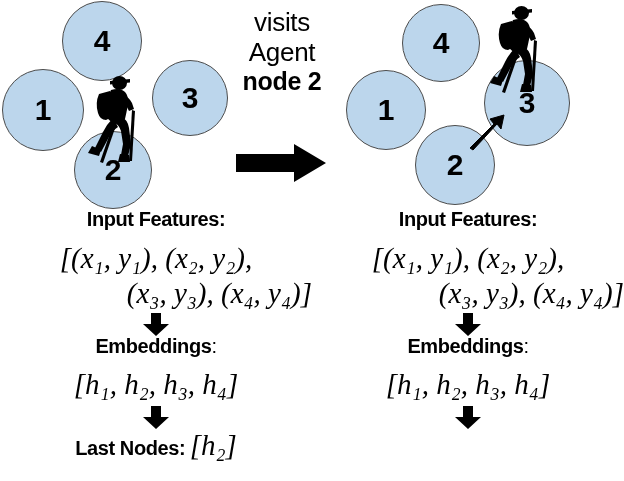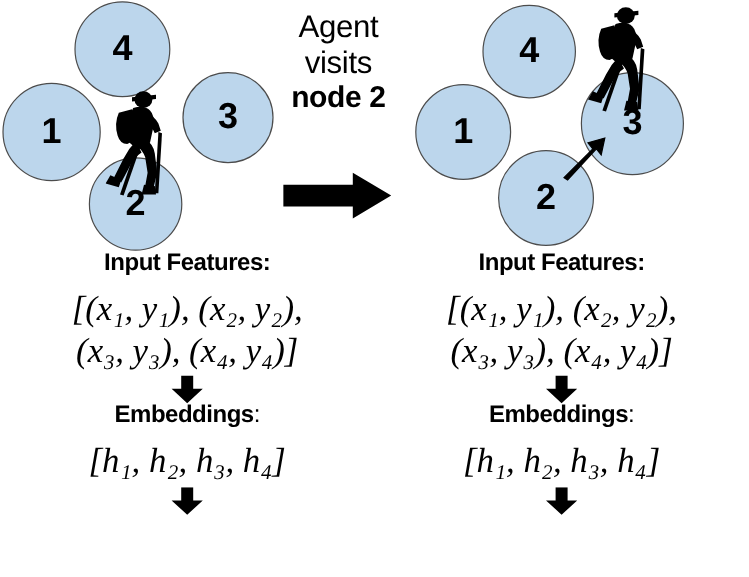--- a/index.html
+++ b/index.html
@@ -54,21 +54,21 @@
     white-space:nowrap;letter-spacing:0px;
   }
   .inline-math{
     font-family:"Liberation Serif",serif;font-style:italic;
     font-weight:normal;font-size:29px;
   }
   .down-arrow{display:block;margin:0 auto;}
 
   .r-if-title{position:absolute;left:0;top:4px;}
   .r-if-l1{position:absolute;left:0;top:38px;}
-  .r-if-l2{position:absolute;left:0;top:73px;}
+  .r-if-l2{position:absolute;left:0;top:73px;text-align:right;}
   .r-a1{position:absolute;left:0;top:108px;}
   .r-emb-title{position:absolute;left:0;top:131px;}
   .r-emb-l1{position:absolute;left:0;top:164px;font-style:italic;}
   .r-a2{position:absolute;left:0;top:201px;}
   .r-last{position:absolute;left:0;top:224px;}
 </style>
 </head>
 <body>
 
 <div class="stage">
@@ -113,22 +113,22 @@
 
         <path d="M25 48 q-6 6 -10 14 l-8 16 l6 4 l8 -15 q3 -6 9 -10 z"></path>
 
         <path d="M4 76 l9 4 l-2 6 l-11 -3 z"></path>
         <path d="M32 84 l9 1 l1 7 l-12 0 z"></path>
       </g>
     </svg>
   </div>
 
   <div id="middle-caption">
+    <div class="cap-line">visits</div>
     <div class="cap-line">Agent</div>
-    <div class="cap-line">visits</div>
     <div class="cap-line bold">node 2</div>
   </div>
 
   <svg id="big-right-arrow" width="92" height="42" viewBox="0 0 92 42">
     <path d="M0 12 L58 12 L58 2 L90 21 L58 40 L58 30 L0 30 Z" fill="#000"></path>
   </svg>
 
   <div class="graph-panel" id="graph-right">
 
     <div class="node" style="left:72px;top:4px;width:78px;height:78px;">
@@ -190,20 +190,24 @@
     </div>
 
     <div class="row mathline r-emb-l1">[h₁, h₂, h₃, h₄]</div>
 
     <div class="row r-a2">
       <svg class="down-arrow" width="30" height="24" viewBox="0 0 30 24">
         <path d="M10 0 L20 0 L20 11 L28 11 L15 23 L2 11 L10 11 Z" fill="#000"></path>
       </svg>
     </div>
 
+    <div class="row r-last">
+      <span class="hdr">Last Nodes:</span>
+      <span class="inline-math">[h₂]</span>
+    </div>
   </div>
 
   <div class="text-col" id="text-right">
 
     <div class="row hdr r-if-title">Input Features:</div>
 
     <div class="row mathline r-if-l1">[(x₁, y₁), (x₂, y₂),</div>
 
     <div class="row mathline r-if-l2">(x₃, y₃), (x₄, y₄)]</div>
 

